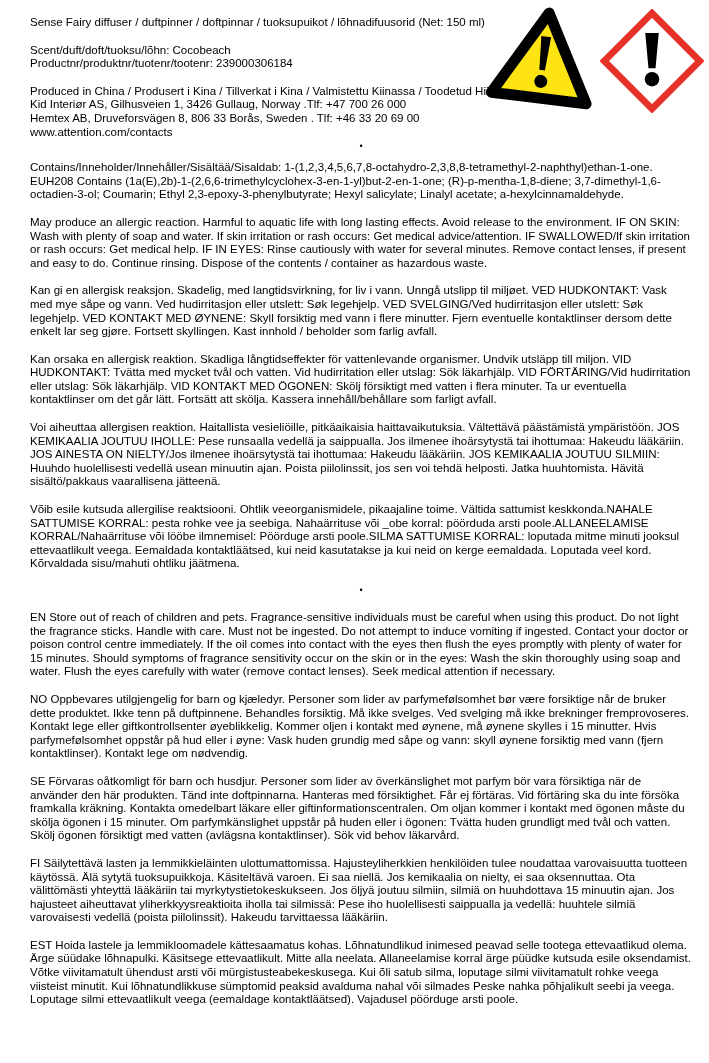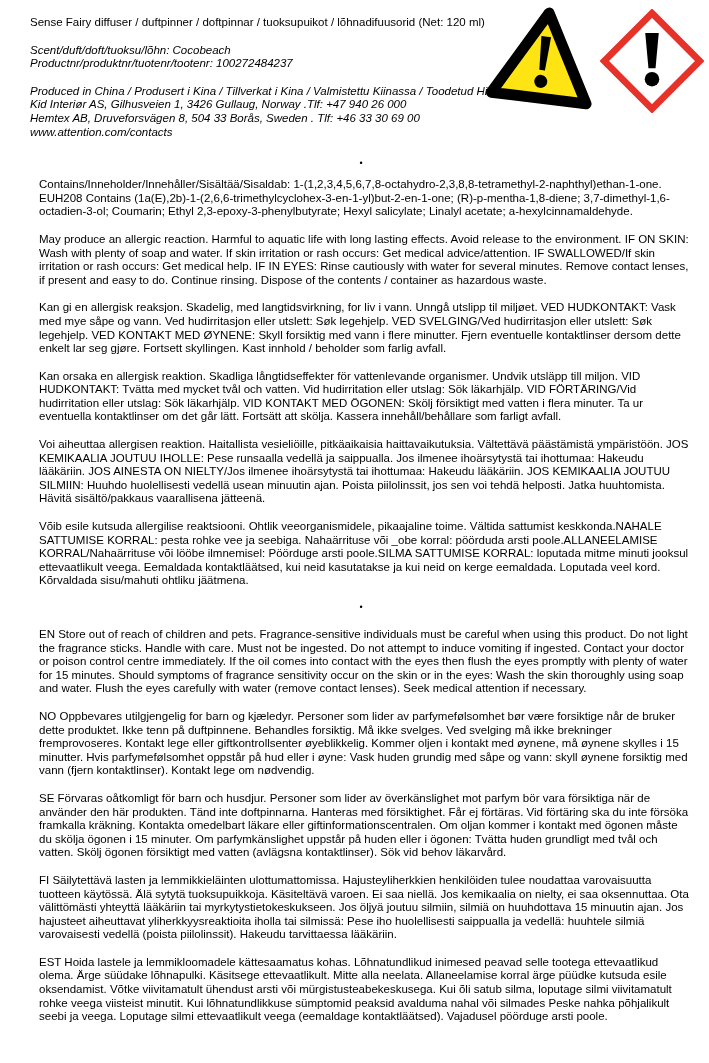--- a/index.html
+++ b/index.html
@@ -7,22 +7,22 @@
     width:709px;height:1063px;background:#ffffff;color:#000;
     font-family:"Liberation Sans", sans-serif;
     position:relative;overflow:hidden;
   }
   .content{
     position:absolute;left:30px;top:16px;width:662px;
     font-size:11.5px;line-height:13.6px;
   }
   .title{margin:0 0 14px 0;white-space:nowrap;}
   .block{margin:0 0 14px 0;}
-  .block div{white-space:nowrap;font-style:italic;}
-  .para{margin:0 0 14px 9px;text-align:left;}
+  .block div{white-space:nowrap;}
+  .para{margin:0 0 14px 0;text-align:left;}
   .sep{
     text-align:center;font-size:9px;line-height:10px;
     margin:2px 0 10px 0;letter-spacing:0;
   }
   .sep2{margin:4px 0 16px 0;}
   .picto{position:absolute;}
   .tri{left:489px;top:4px;width:110px;height:102px;transform:rotate(7deg);}
   .dia{left:600px;top:9px;width:104px;height:104px;}
 </style>
 </head>
@@ -35,31 +35,31 @@
 </svg>
 
 <svg class="picto dia" viewBox="0 0 100 100" aria-hidden="true">
   <path d="M50 4 L96 50 L50 96 L4 50 Z" fill="#FFFFFF" stroke="#E63228" stroke-width="6.5" stroke-linejoin="miter"></path>
   <path d="M43.5 23 H56.5 L53.4 57 H46.6 Z" fill="#000"></path>
   <circle cx="50" cy="67.5" r="7" fill="#000"></circle>
 </svg>
 
 <div class="content">
 
-  <div class="title">Sense Fairy diffuser / duftpinner / doftpinnar / tuoksupuikot / lõhnadifuusorid (Net: 120 ml)</div>
+  <div class="title">Sense Fairy diffuser / duftpinner / doftpinnar / tuoksupuikot / lõhnadifuusorid (Net: 150 ml)</div>
 
   <div class="block">
     <div>Scent/duft/doft/tuoksu/lõhn: Cocobeach</div>
-    <div>Productnr/produktnr/tuotenr/tootenr: 100272484237</div>
+    <div>Productnr/produktnr/tuotenr/tootenr: 239000306184</div>
   </div>
 
-  <div class="block" style="margin-bottom:19px;">
+  <div class="block" style="margin-bottom:2px;">
     <div>Produced in China / Produsert i Kina / Tillverkat i Kina / Valmistettu Kiinassa / Toodetud Hiinas</div>
-    <div>Kid Interiør AS, Gilhusveien 1, 3426 Gullaug, Norway .Tlf: +47 940 26 000</div>
-    <div>Hemtex AB, Druveforsvägen 8, 504 33 Borås, Sweden . Tlf: +46 33 30 69 00</div>
+    <div>Kid Interiør AS, Gilhusveien 1, 3426 Gullaug, Norway .Tlf: +47 700 26 000</div>
+    <div>Hemtex AB, Druveforsvägen 8, 806 33 Borås, Sweden . Tlf: +46 33 20 69 00</div>
     <div>www.attention.com/contacts</div>
   </div>
 
   <div class="sep">•</div>
 
   <div class="para">Contains/Inneholder/Innehåller/Sisältää/Sisaldab: 1-(1,2,3,4,5,6,7,8-octahydro-2,3,8,8-tetramethyl-2-naphthyl)ethan-1-one. EUH208 Contains (1a(E),2b)-1-(2,6,6-trimethylcyclohex-3-en-1-yl)but-2-en-1-one; (R)-p-mentha-1,8-diene; 3,7-dimethyl-1,6-octadien-3-ol; Coumarin; Ethyl 2,3-epoxy-3-phenylbutyrate; Hexyl salicylate; Linalyl acetate; a-hexylcinnamaldehyde.</div>
 
   <div class="para">May produce an allergic reaction. Harmful to aquatic life with long lasting effects. Avoid release to the environment. IF ON SKIN: Wash with plenty of soap and water. If skin irritation or rash occurs: Get medical advice/attention. IF SWALLOWED/If skin irritation or rash occurs: Get medical help. IF IN EYES: Rinse cautiously with water for several minutes. Remove contact lenses, if present and easy to do. Continue rinsing. Dispose of the contents / container as hazardous waste.</div>
   <div class="para">Kan gi en allergisk reaksjon. Skadelig, med langtidsvirkning, for liv i vann. Unngå utslipp til miljøet. VED HUDKONTAKT: Vask med mye såpe og vann. Ved hudirritasjon eller utslett: Søk legehjelp. VED SVELGING/Ved hudirritasjon eller utslett: Søk legehjelp. VED KONTAKT MED ØYNENE: Skyll forsiktig med vann i flere minutter. Fjern eventuelle kontaktlinser dersom dette enkelt lar seg gjøre. Fortsett skyllingen. Kast innhold / beholder som farlig avfall.</div>
   <div class="para">Kan orsaka en allergisk reaktion. Skadliga långtidseffekter för vattenlevande organismer. Undvik utsläpp till miljon. VID HUDKONTAKT: Tvätta med mycket tvål och vatten. Vid hudirritation eller utslag: Sök läkarhjälp. VID FÖRTÄRING/Vid hudirritation eller utslag: Sök läkarhjälp. VID KONTAKT MED ÖGONEN: Skölj försiktigt med vatten i flera minuter. Ta ur eventuella kontaktlinser om det går lätt. Fortsätt att skölja. Kassera innehåll/behållare som farligt avfall.</div>

